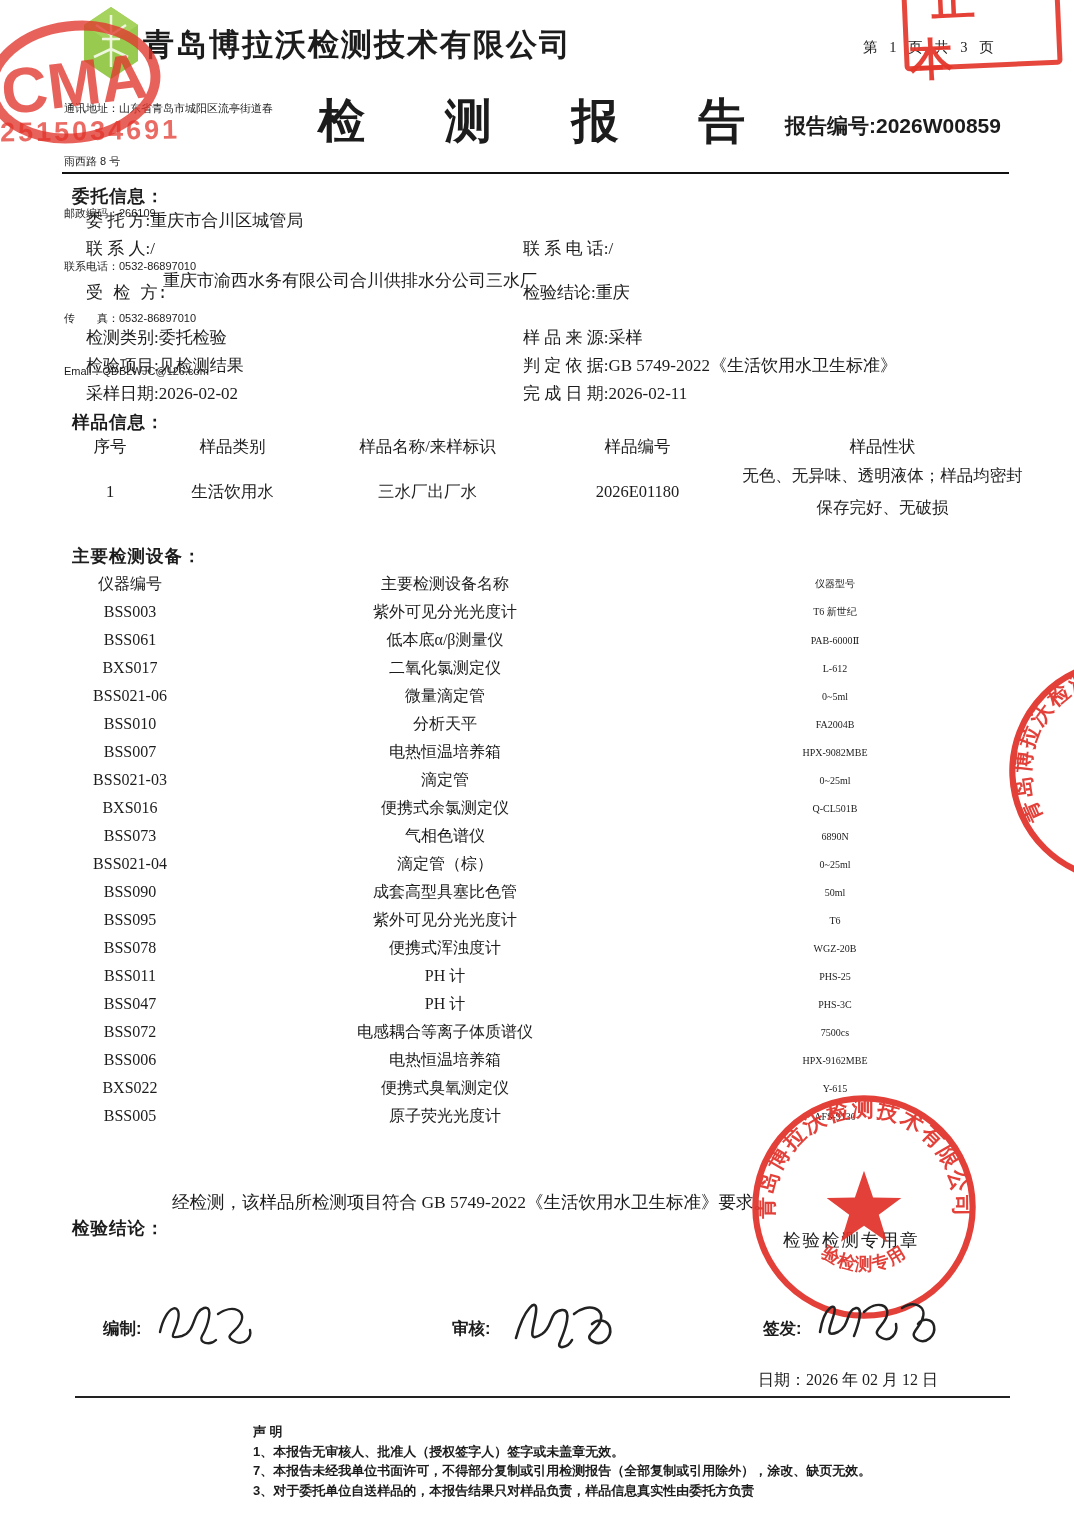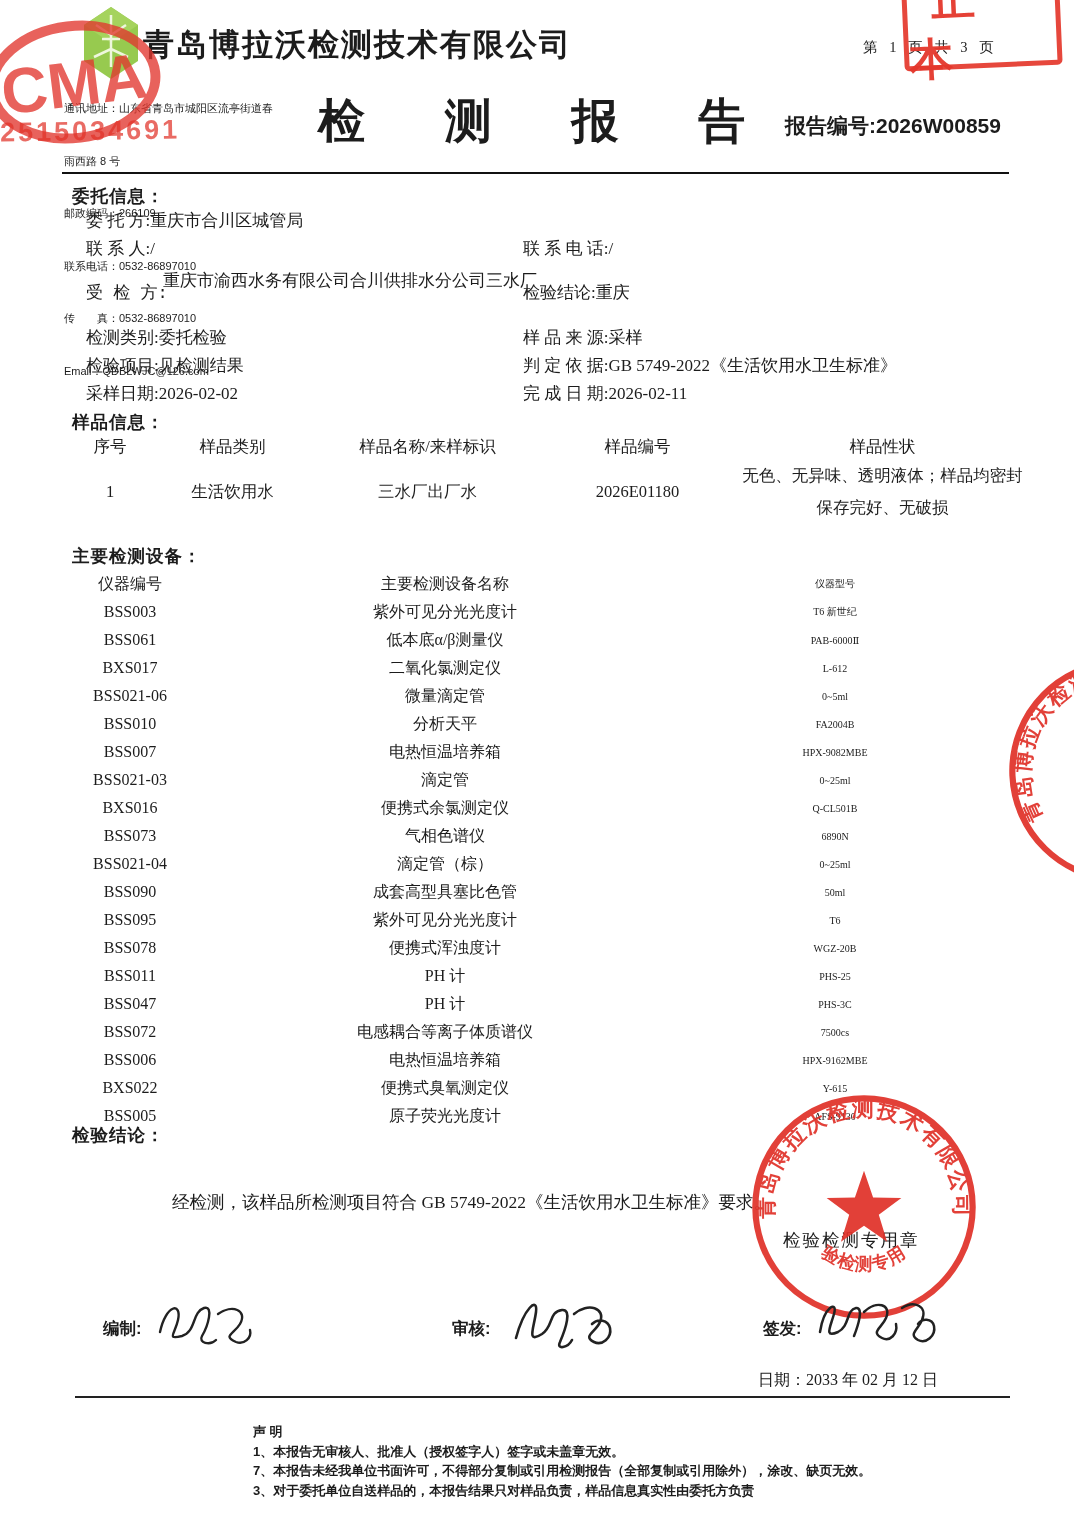--- a/index.html
+++ b/index.html
@@ -270,21 +270,21 @@
         </div>
 
         <div class="eq-row">
           <div class="eq-c1">BSS005</div>
           <div class="eq-c2">原子荧光光度计</div>
           <div class="eq-c3">AFS-9130</div>
         </div>
       </div>
   </div>
 
-  <div class="abs sec-h" style="left:72px;top:1123px;font-family:Liberation Serif, serif;">检验结论：</div>
+  <div class="abs sec-h" style="left:72px;top:1216px;font-family:Liberation Serif, serif;">检验结论：</div>
   <div class="abs concl-text" style="left:172px;top:1190px;">经检测，该样品所检测项目符合 GB 5749-2022《生活饮用水卫生标准》要求。</div>
   <div class="abs seal-caption" style="left:783px;top:1228px;">检验检测专用章</div>
 
   <svg class="abs seal-svg" style="left:745px;top:1088px;" width="238" height="238" viewBox="0 0 230 230">
     <circle cx="115" cy="115" r="105" fill="none" stroke="#e03028" stroke-width="6"></circle>
     <polygon points="115,80 106.2,105.9 78.9,106.3 100.7,122.6 92.7,148.7 115,133 137.3,148.7 129.3,122.6 151.1,106.3 123.8,105.9" fill="#e03028"></polygon>
     <defs>
       <path id="sealTopArc" d="M 32.3,145.1 A 88,88 0 1 1 197.7,145.1" fill="none"></path>
       <path id="sealBottomArc" d="M 72.6,160.8 A 66,66 0 0 0 157.4,160.8" fill="none"></path>
     </defs>
@@ -322,21 +322,21 @@
     <path d="M14,50 C22,20 36,8 34,24 C32,40 24,56 40,46 C52,38 46,24 60,22 C70,21 64,40 58,54 C54,62 66,60 70,52" fill="none" stroke="#222" stroke-width="2.6" stroke-linecap="round"></path>
     <path d="M72,26 C86,14 104,20 98,34 C94,44 80,48 92,54 C100,58 110,50 108,40 C106,32 96,30 90,36" fill="none" stroke="#222" stroke-width="2.6" stroke-linecap="round"></path>
   </svg>
 
   <div class="abs sig-label" style="left:763px;top:1318px;">签发:</div>
   <svg class="abs" style="left:812px;top:1288px;" width="150" height="66" viewBox="0 0 150 66">
     <path d="M8,44 C12,18 26,12 22,26 C18,40 12,50 26,44 C38,38 34,22 44,20 C52,19 46,38 42,48" fill="none" stroke="#222" stroke-width="2.5" stroke-linecap="round"></path>
     <path d="M52,24 C64,12 80,16 74,30 C70,40 58,44 70,50 C78,54 86,46 84,36 M90,20 C102,12 116,18 110,32 C106,42 96,46 106,52 C114,56 124,48 122,38 C120,30 110,30 106,36" fill="none" stroke="#222" stroke-width="2.5" stroke-linecap="round"></path>
   </svg>
 
-  <div class="abs date-line" style="left:758px;top:1370px;">日期：2033 年 02 月 12 日</div>
+  <div class="abs date-line" style="left:758px;top:1370px;">日期：2026 年 02 月 12 日</div>
 
   <div class="abs hr2" style="left:75px;top:1396px;width:935px;"></div>
 
   <div class="abs stmt" style="left:253px;top:1422px;width:720px;">
     <div>声  明</div>
     <div>
 
         <div class="stmt-item">1、本报告无审核人、批准人（授权签字人）签字或未盖章无效。</div>
 
         <div class="stmt-item">7、本报告未经我单位书面许可，不得部分复制或引用检测报告（全部复制或引用除外），涂改、缺页无效。</div>

